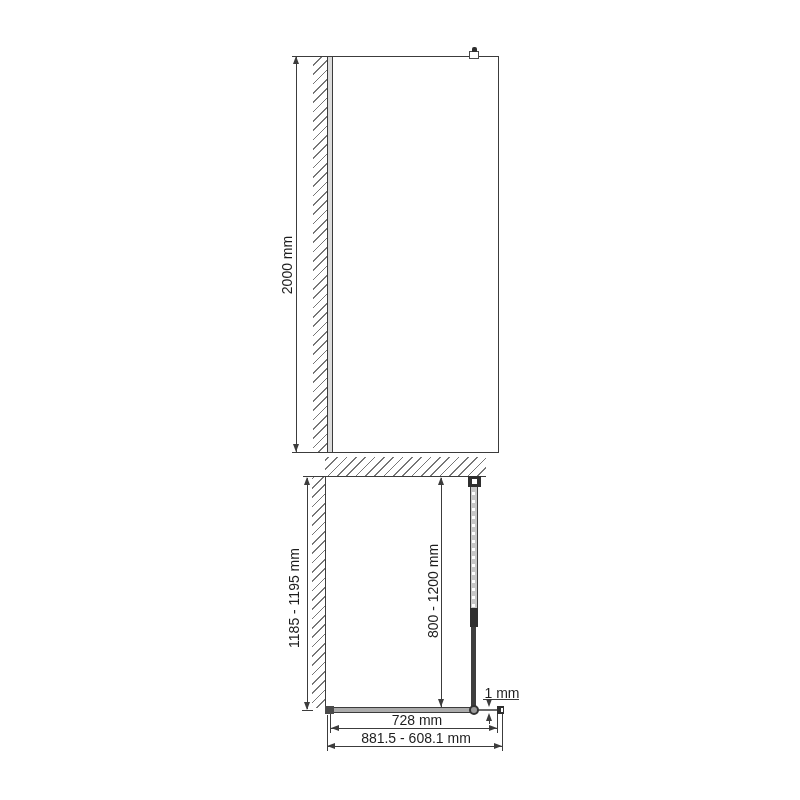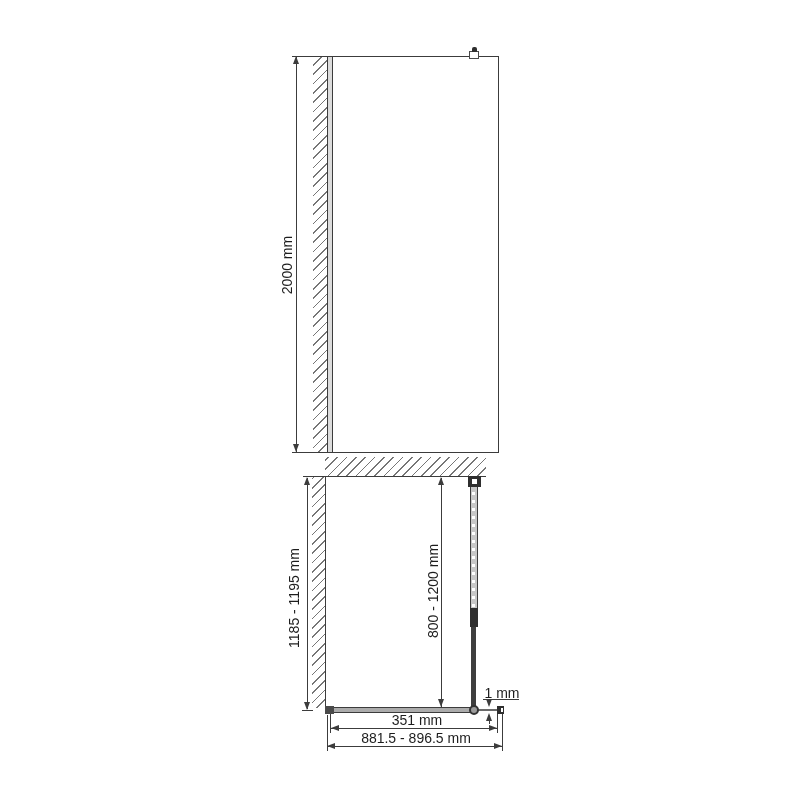--- a/index.html
+++ b/index.html
@@ -96,23 +96,23 @@
     <div class="vline" style="left:489px; top:699px; height:3px;"></div>
     <div class="arr down" style="left:486px; top:699px;"></div>
     <div class="arr up" style="left:486px; top:713px;"></div>
     <div class="vline" style="left:489px; top:719px; height:5px;"></div>
 
     <div class="vline" style="left:330px; top:714px; height:19px;"></div>
     <div class="vline" style="left:497px; top:714px; height:19px;"></div>
     <div class="hline" style="left:331px; top:728px; width:166px;"></div>
     <div class="arr left" style="left:331px; top:725px;"></div>
     <div class="arr right" style="left:489px; top:725px;"></div>
-    <div class="dim-label" style="left:347px; top:712px; width:140px; height:14px;">351 mm</div>
+    <div class="dim-label" style="left:347px; top:712px; width:140px; height:14px;">728 mm</div>
 
     <div class="vline" style="left:327px; top:715px; height:36px;"></div>
     <div class="vline" style="left:502px; top:714px; height:37px;"></div>
     <div class="hline" style="left:327px; top:746px; width:176px;"></div>
     <div class="arr left" style="left:327px; top:743px;"></div>
     <div class="arr right" style="left:494px; top:743px;"></div>
-    <div class="dim-label" style="left:346px; top:730px; width:140px; height:14px;">881.5 - 896.5 mm</div>
+    <div class="dim-label" style="left:346px; top:730px; width:140px; height:14px;">881.5 - 608.1 mm</div>
   </div>
 
 </div>
 
 </body></html>

